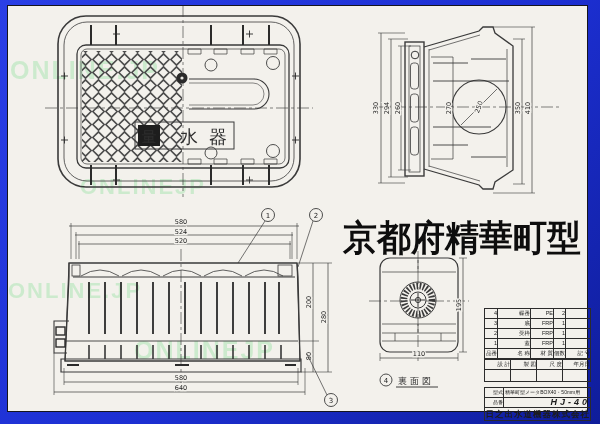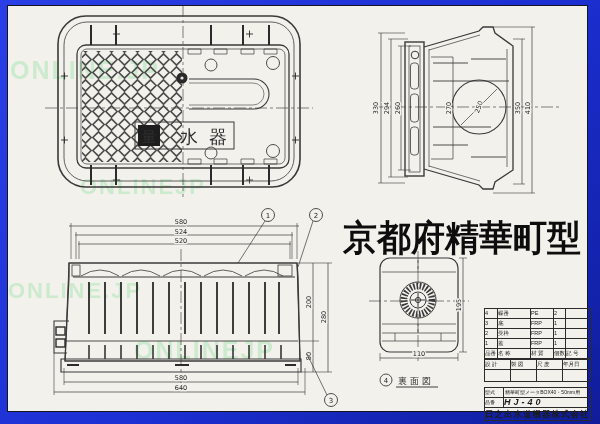--- a/index.html
+++ b/index.html
@@ -19,21 +19,21 @@
   }
   .big-title{
     position:absolute;left:335px;top:209px;width:260px;
     font-size:34px;font-weight:900;color:#0d0d0d;letter-spacing:0px;
     white-space:nowrap;transform:scaleY(1.05);
   }
   
   .tblwrap{position:absolute;left:476px;top:302px;width:106px;color:#1c1c1c;}
   table{border-collapse:collapse;table-layout:fixed;width:106px;}
   td{border:1px solid #2b2b2b;padding:0;font-size:5.5px;line-height:1;
-     text-align:left;overflow:hidden;white-space:nowrap;height:9px;}
+     text-align:right;overflow:hidden;white-space:nowrap;height:9px;}
   .t3{margin-top:5px;}
   .hj{font-size:9px;font-style:italic;font-weight:bold;letter-spacing:3px;}
   .model{font-size:5px;text-align:left;padding-left:1px;}
   .lbl{font-size:5px;}
   .company{font-size:8.5px;font-weight:bold;letter-spacing:1px;height:12px;}
   
   .ln{stroke:#3a3a3a;fill:none;}
   .lnd{stroke:#2b2b2b;fill:none;}
   .cl{stroke:#4a4a4a;fill:none;stroke-width:.7;stroke-dasharray:12 3 3 3;}
   .dim{font:6.5px "DejaVu Sans",sans-serif;fill:#222;

